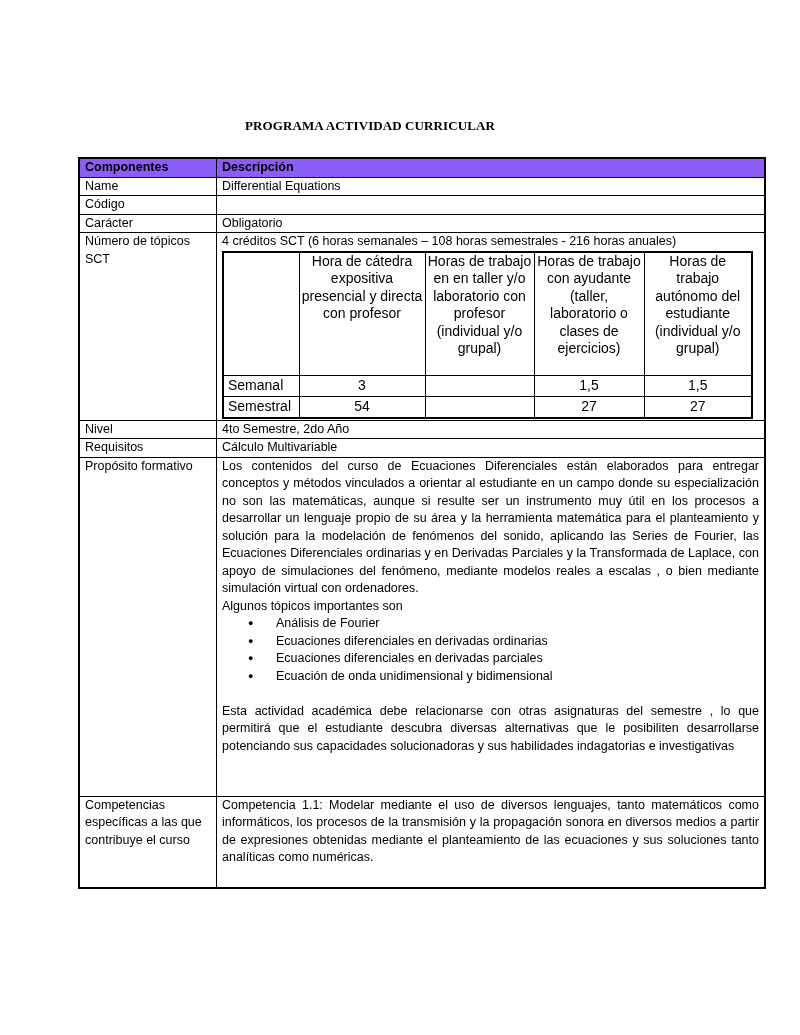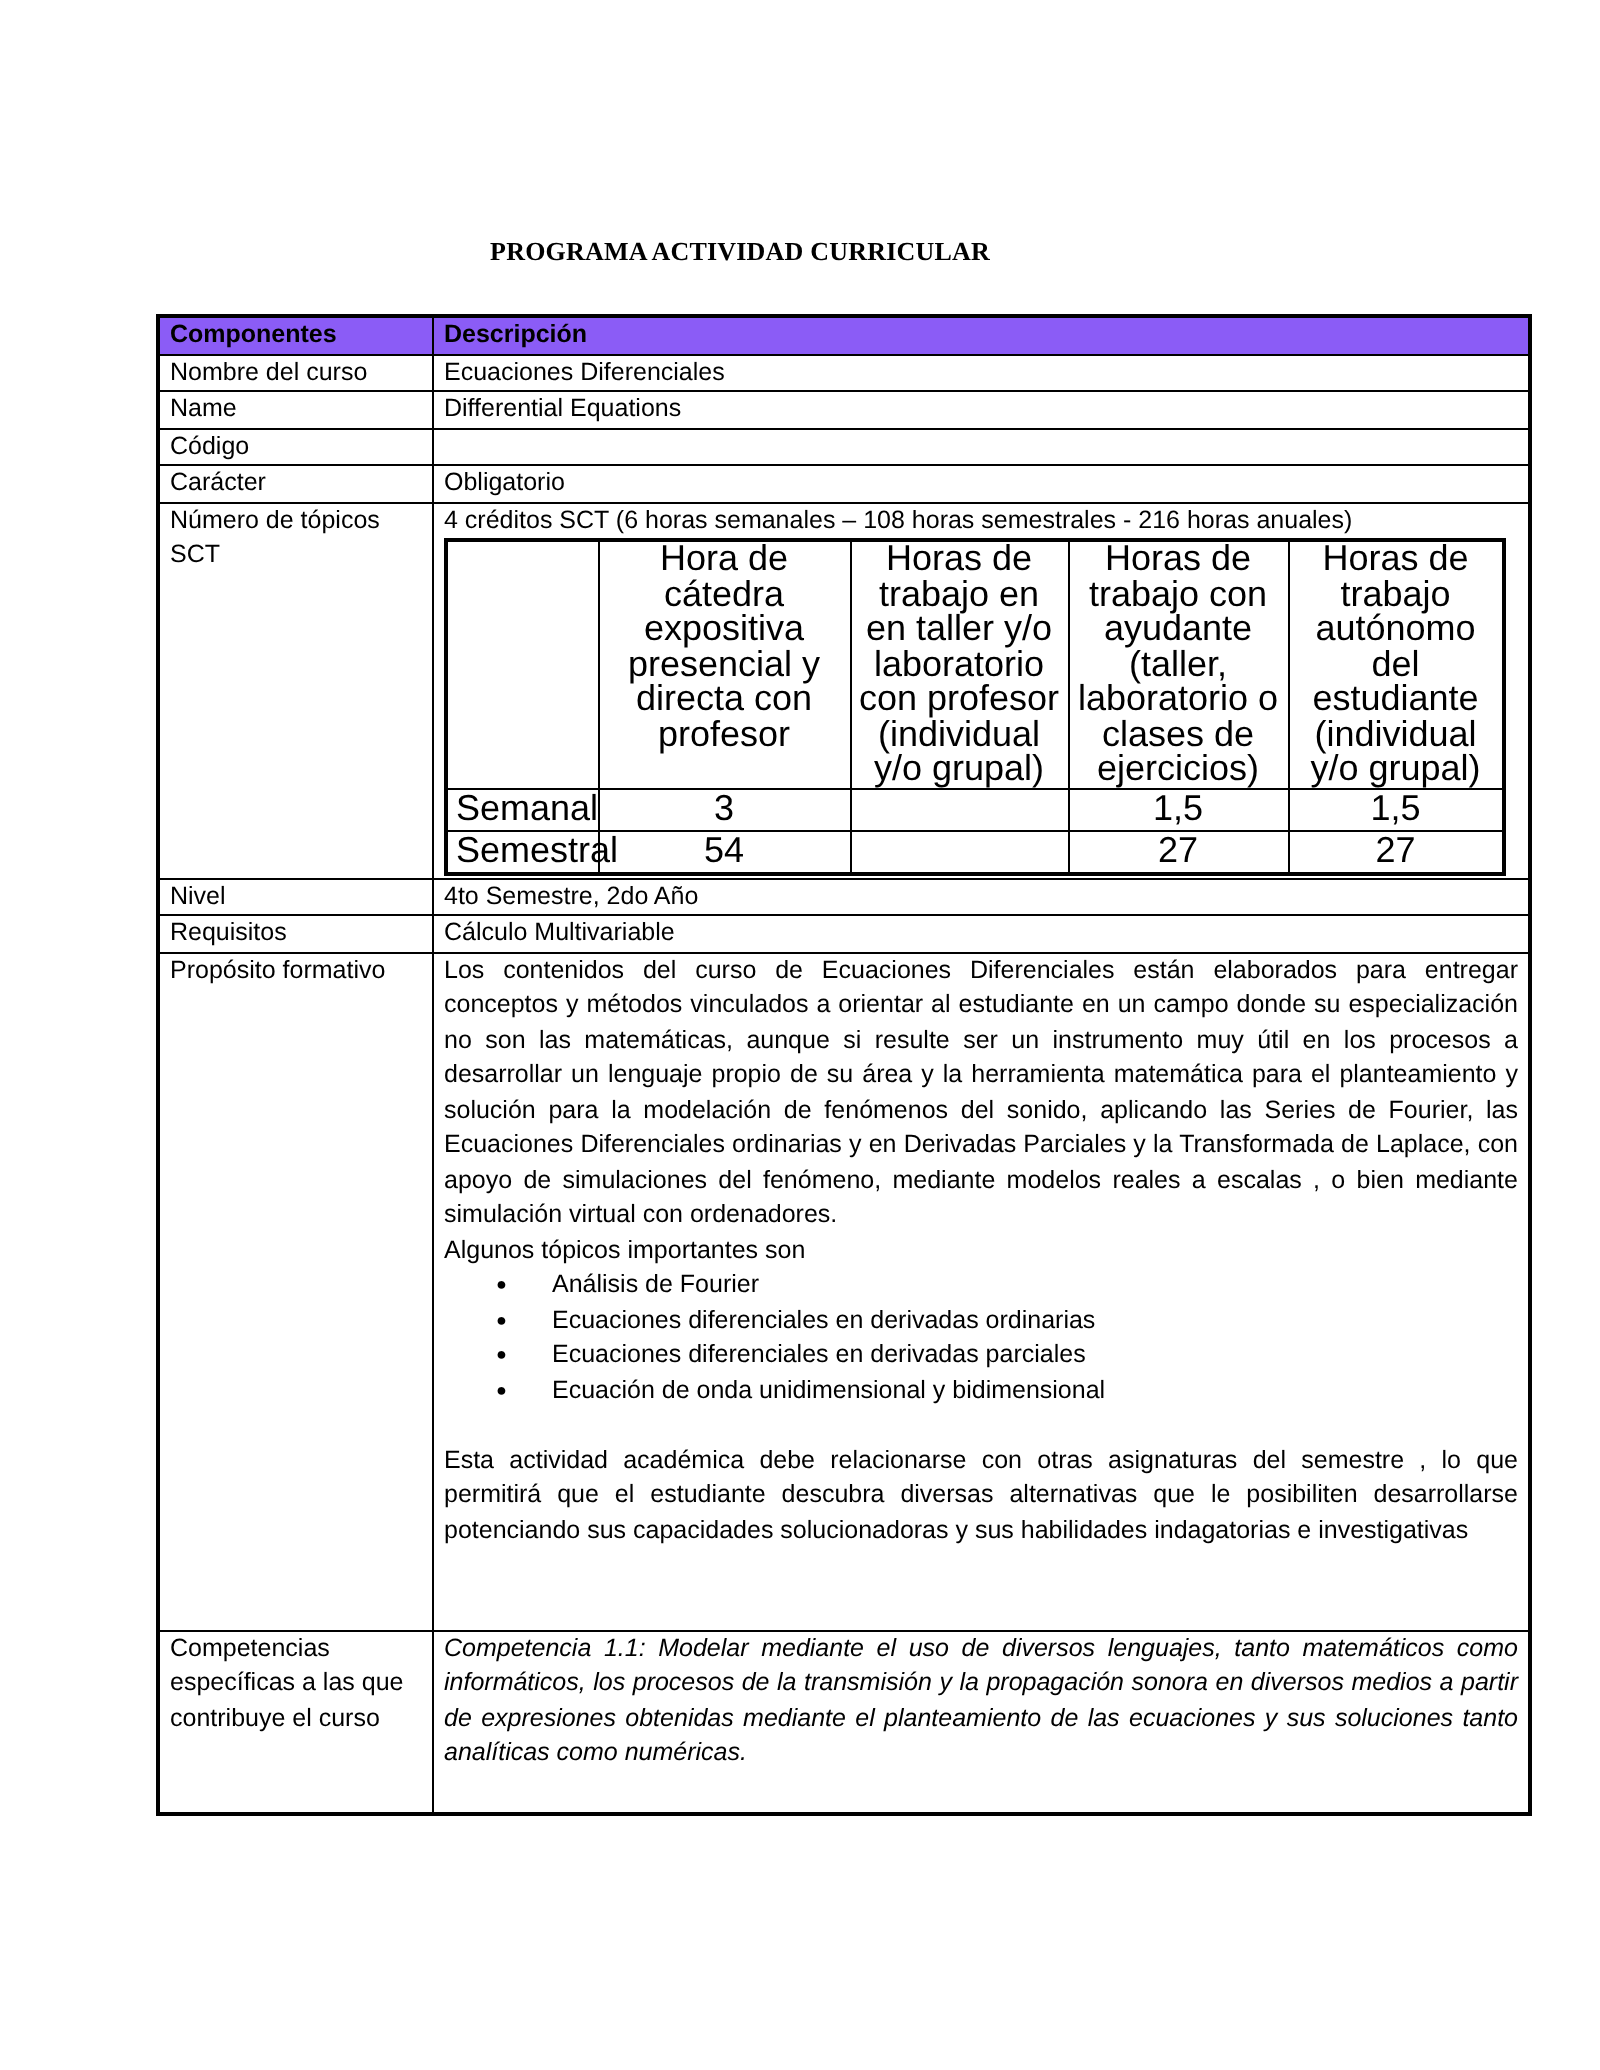--- a/index.html
+++ b/index.html
@@ -8,49 +8,45 @@
   .doc-title { position: absolute; top: 118px; left: 0; width: 740px; text-align: center;
                font-family: "Liberation Serif", serif; font-weight: bold; font-size: 13px; letter-spacing: 0.1px; }
   table.main { position: absolute; top: 157px; left: 78px; width: 688px; border-collapse: collapse;
                table-layout: fixed; font-size: 12.5px; line-height: 17.5px; }
   table.main > tbody > tr > td { border: 1px solid #000; padding: 0 5px; vertical-align: top; }
   table.main td.lbl { width: 126px; }
   tr.hdr td { background: #8b5cf6; font-weight: bold; border-top: 2px solid #000; }
   table.main { border: 2px solid #000; }
   .credits-line { white-space: nowrap; }
   table.inner { border-collapse: collapse; width: 529px; margin: 0 0 1px 0; table-layout: fixed;
-                font-size: 18px; line-height: 17.5px; }
+                font-size: 14px; line-height: 17.5px; }
   table.inner td { border: 1px solid #000; text-align: center; vertical-align: top; padding: 0 2px; }
   table.inner { border: 2px solid #000; }
   table.inner td.rowlbl { text-align: left; padding-left: 4px; }
   table.inner tr.hdrrow td { height: 122px; }
   table.inner tr.valrow td { height: 20px; vertical-align: middle; }
   .justify { text-align: justify; }
   ul.topics { margin: 0; padding-left: 54px; list-style: none; }
   ul.topics li { position: relative; }
   ul.topics li::before { content: "\25CF"; position: absolute; left: -28px; font-size: 9px; top: 0; }
   .spacer { height: 17.5px; }
   .purpose-cell { height: 338px; }
   .comp-cell { height: 90px; }
-  .italic { font-style: italic; }
+  .italic { }
 </style>
 </head>
 <body>
 
 <div class="doc-title">PROGRAMA ACTIVIDAD CURRICULAR</div>
 
 <table class="main">
   <tbody>
     <tr class="hdr">
       <td class="lbl">Componentes</td>
       <td>Descripción</td>
-    </tr>
-    <tr>
-      <td class="lbl">Nombre del curso</td>
-      <td>Ecuaciones Diferenciales</td>
     </tr>
     <tr>
       <td class="lbl">Name</td>
       <td>Differential Equations</td>
     </tr>
     <tr>
       <td class="lbl">Código</td>
       <td style="height:17.5px"></td>
     </tr>
     <tr>

